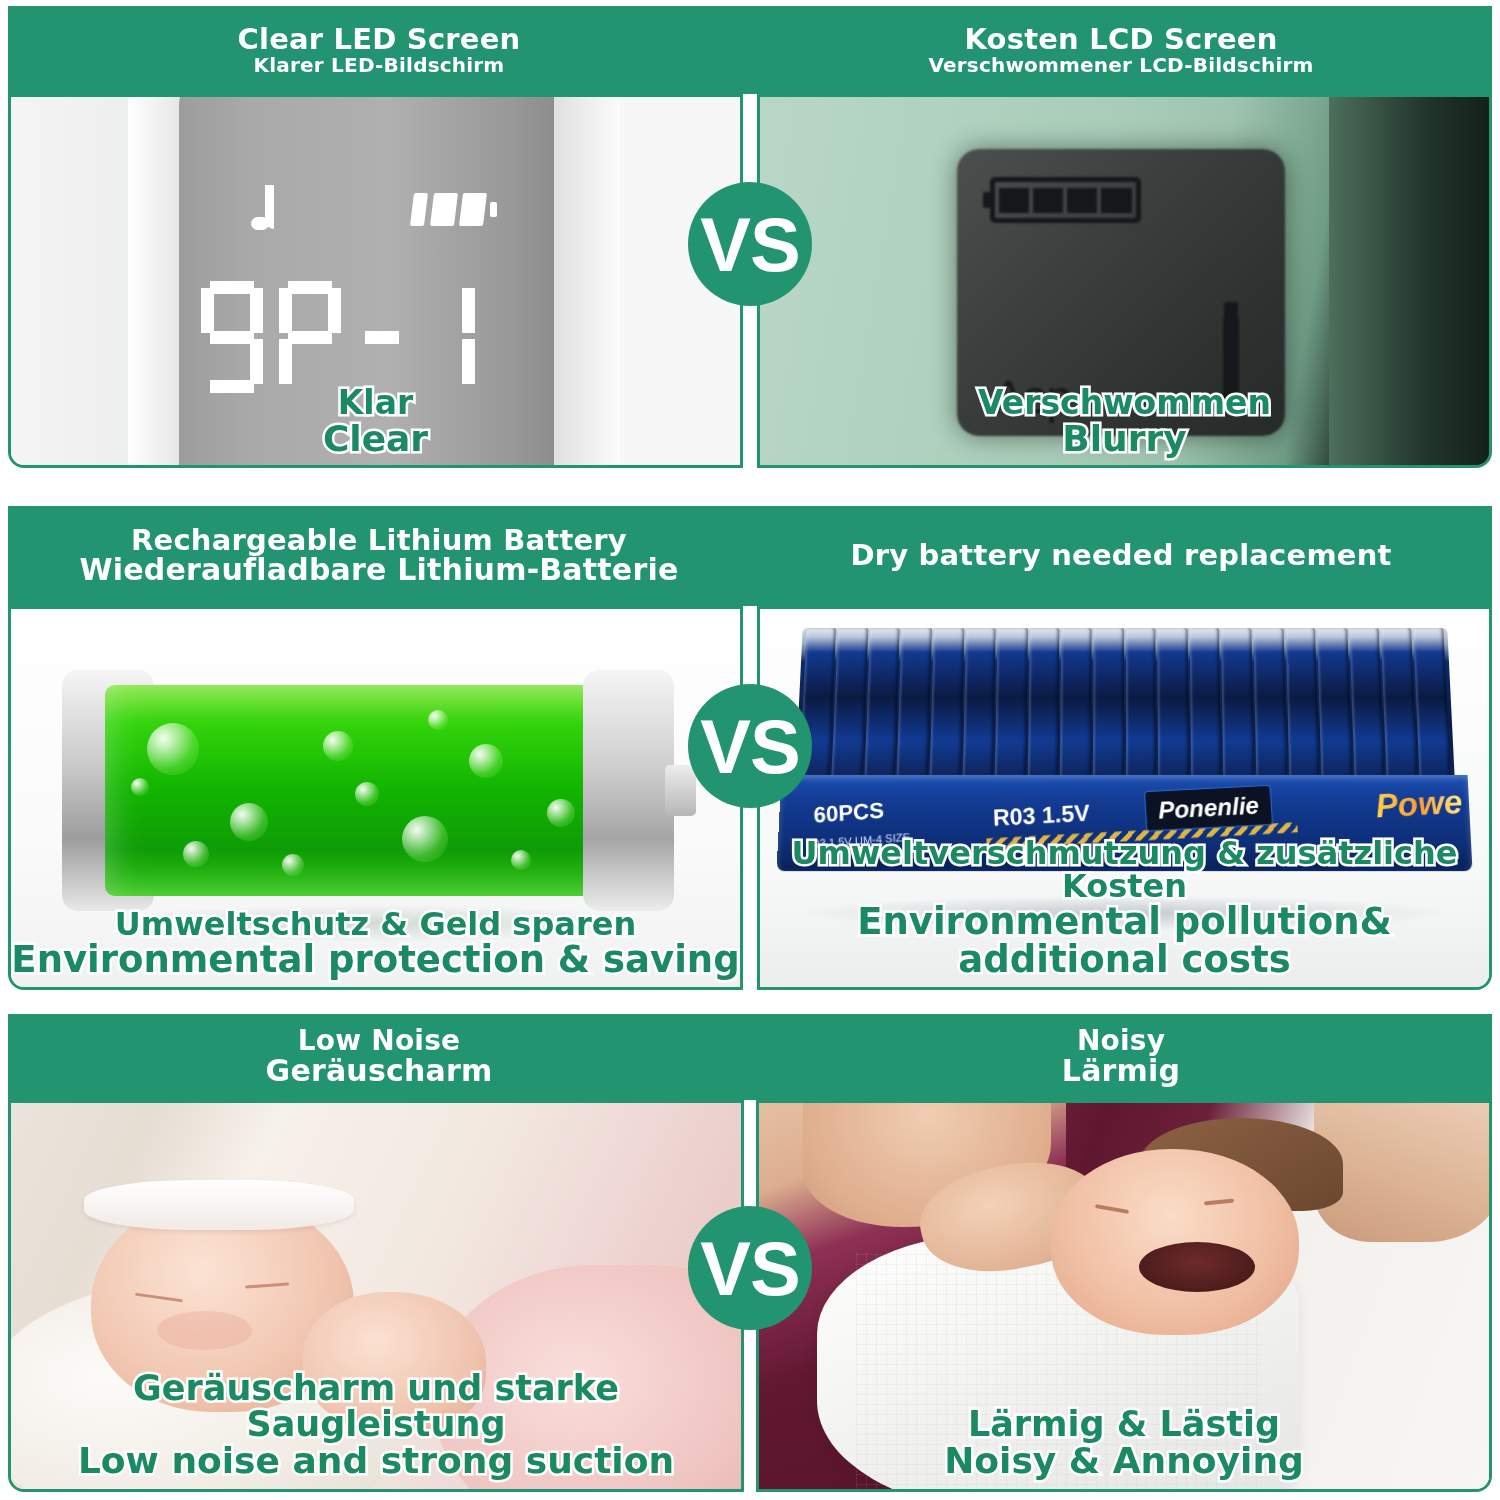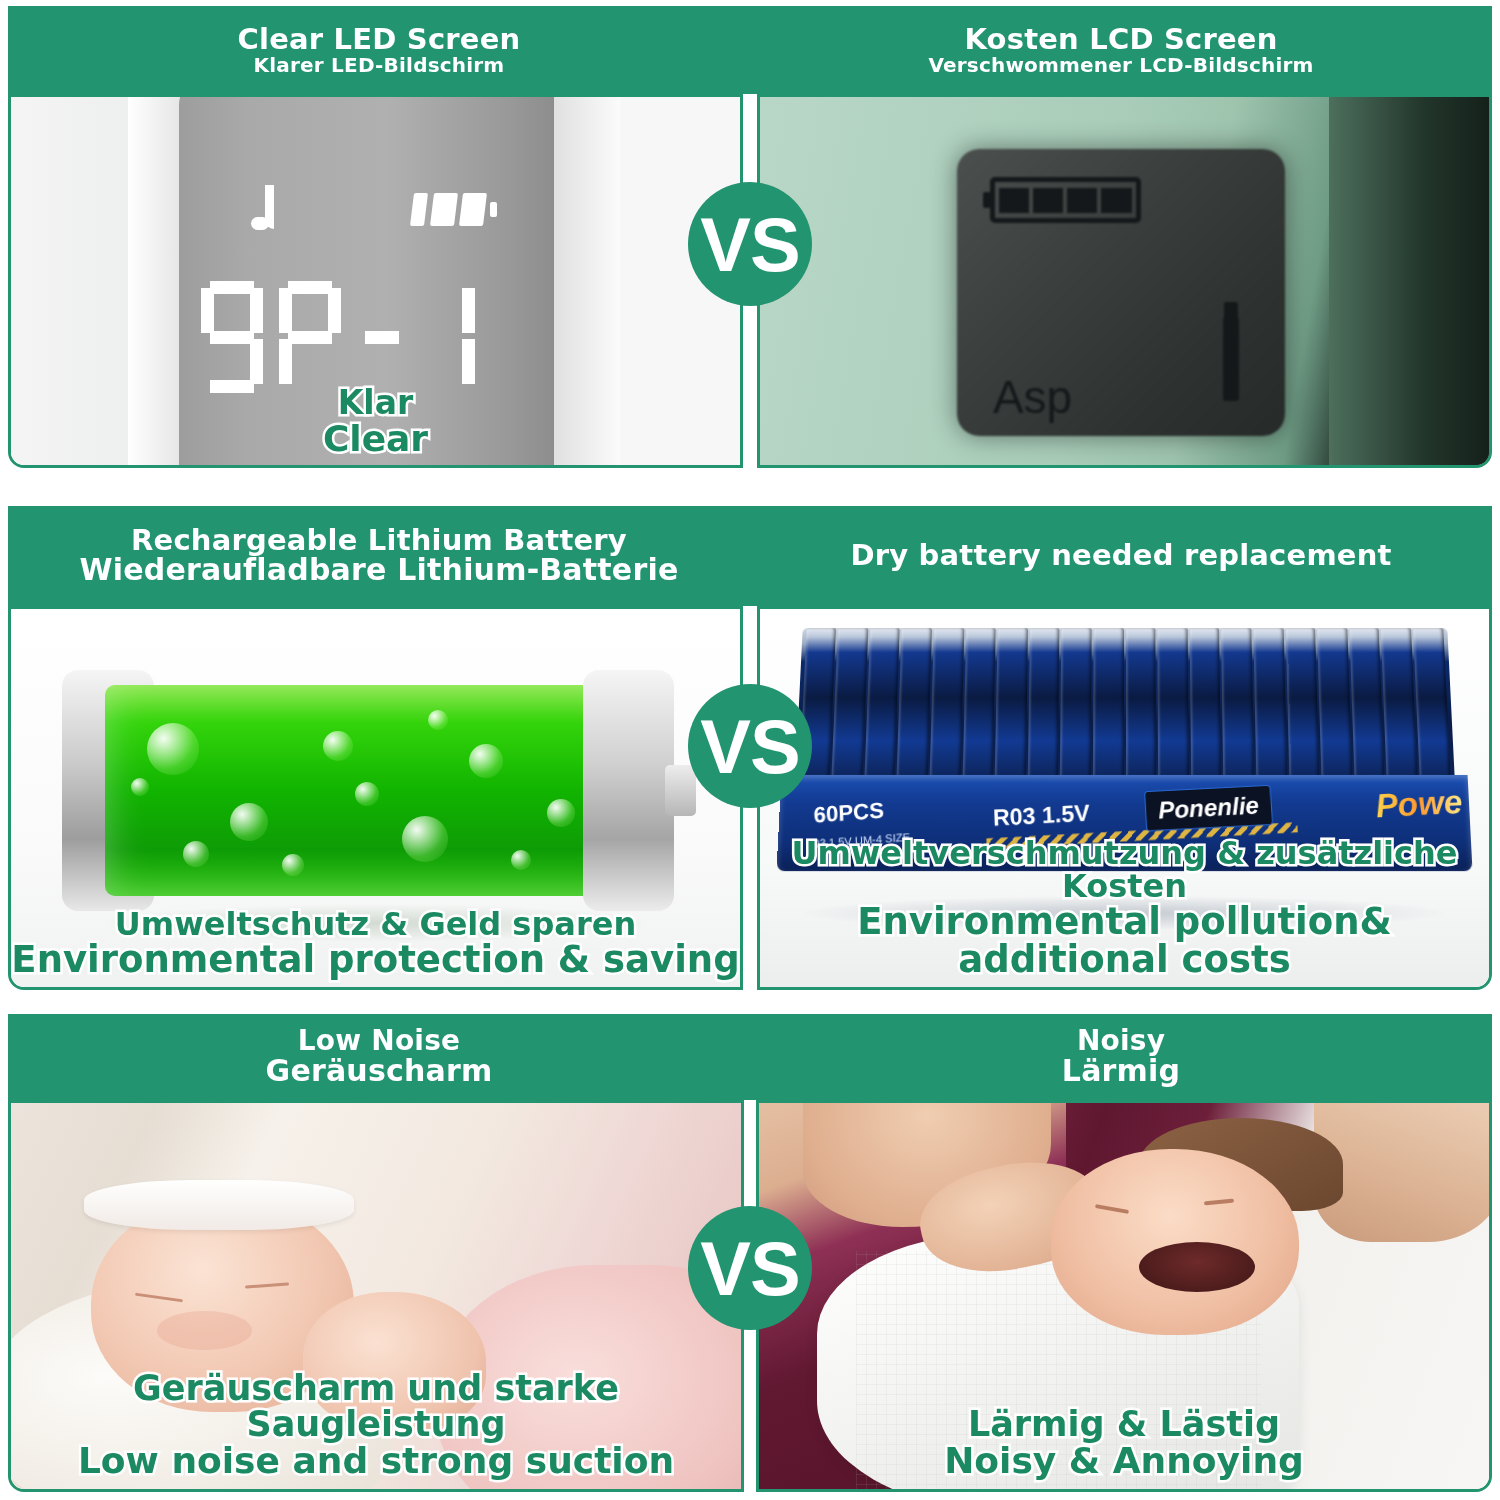--- a/index.html
+++ b/index.html
@@ -279,20 +279,24 @@
               <div class="lcd-batt">
                   <b></b>
                   <b></b>
                   <b></b>
                   <b></b>
                 </div>
               <div class="lcd-asp">Asp</div>
               <div class="lcd-one"></div>
             </div>
           </div>
+          <div class="cap">
+            <span class="c1">Verschwommen</span>
+            <span class="c2">Blurry</span>
+          </div>
         </div>
 
       </div>
 
       <div class="vs">VS</div>
     </div>
   </div>
 
   <div class="row" id="row2">
     <div class="row-inner">

